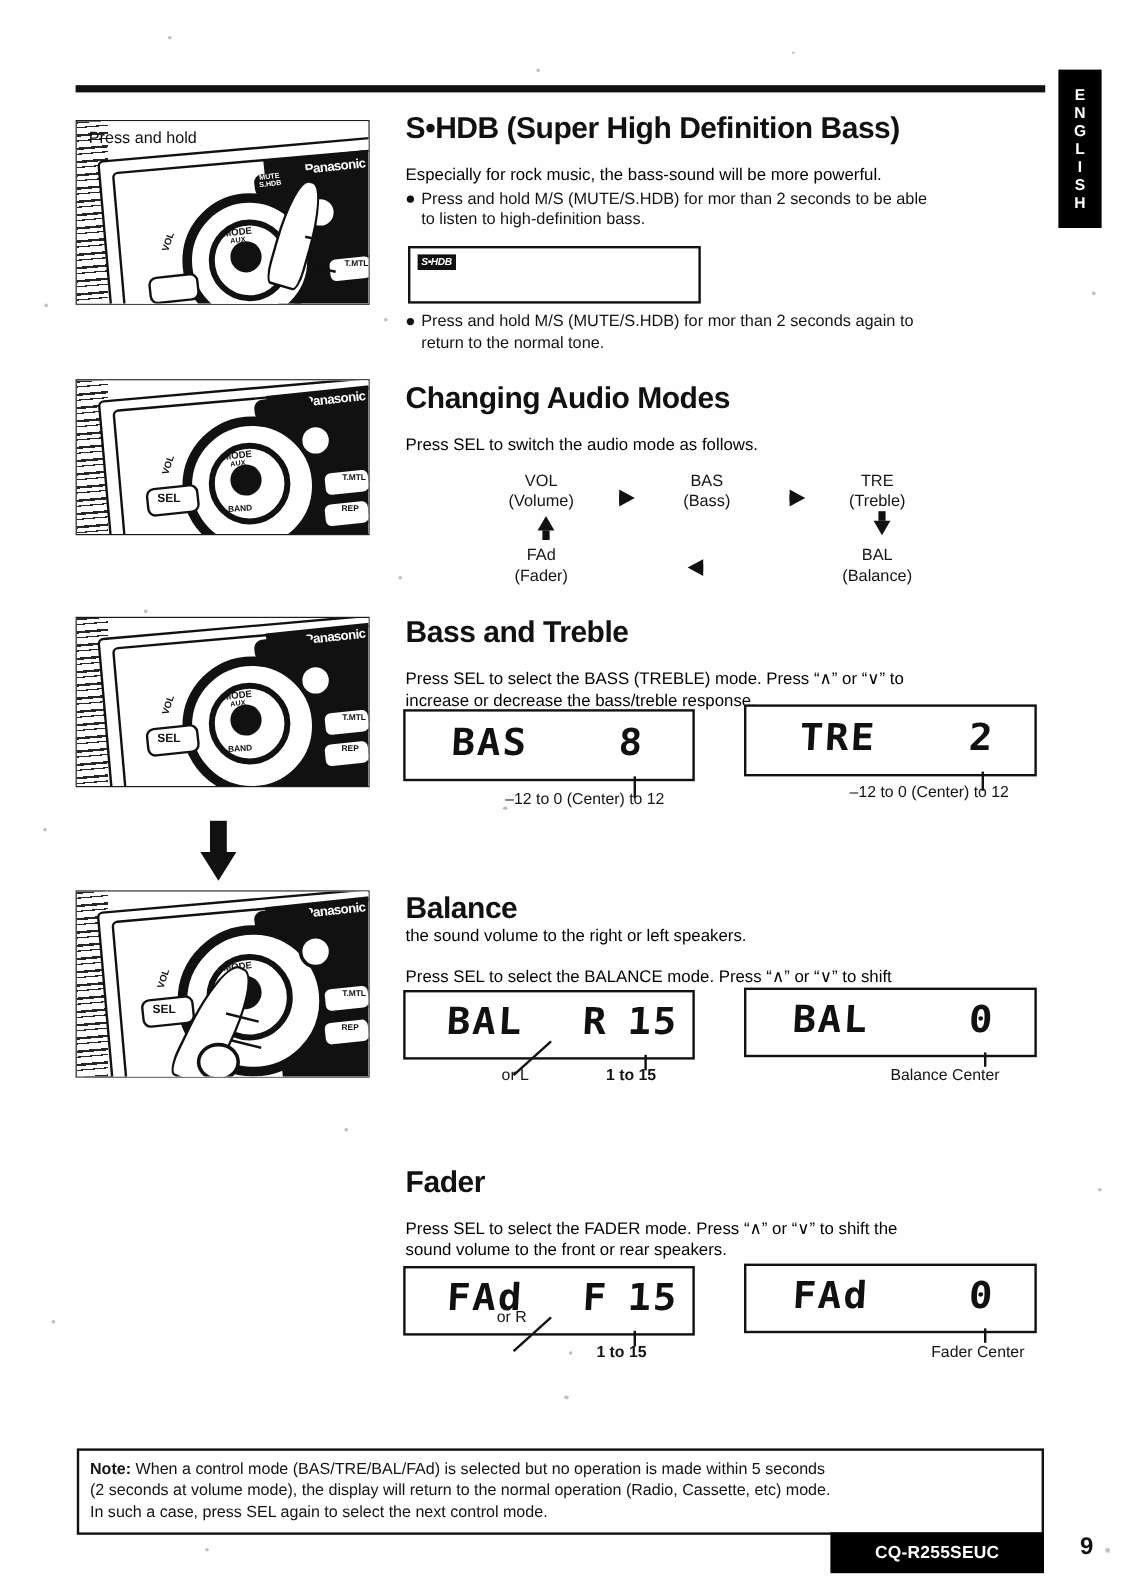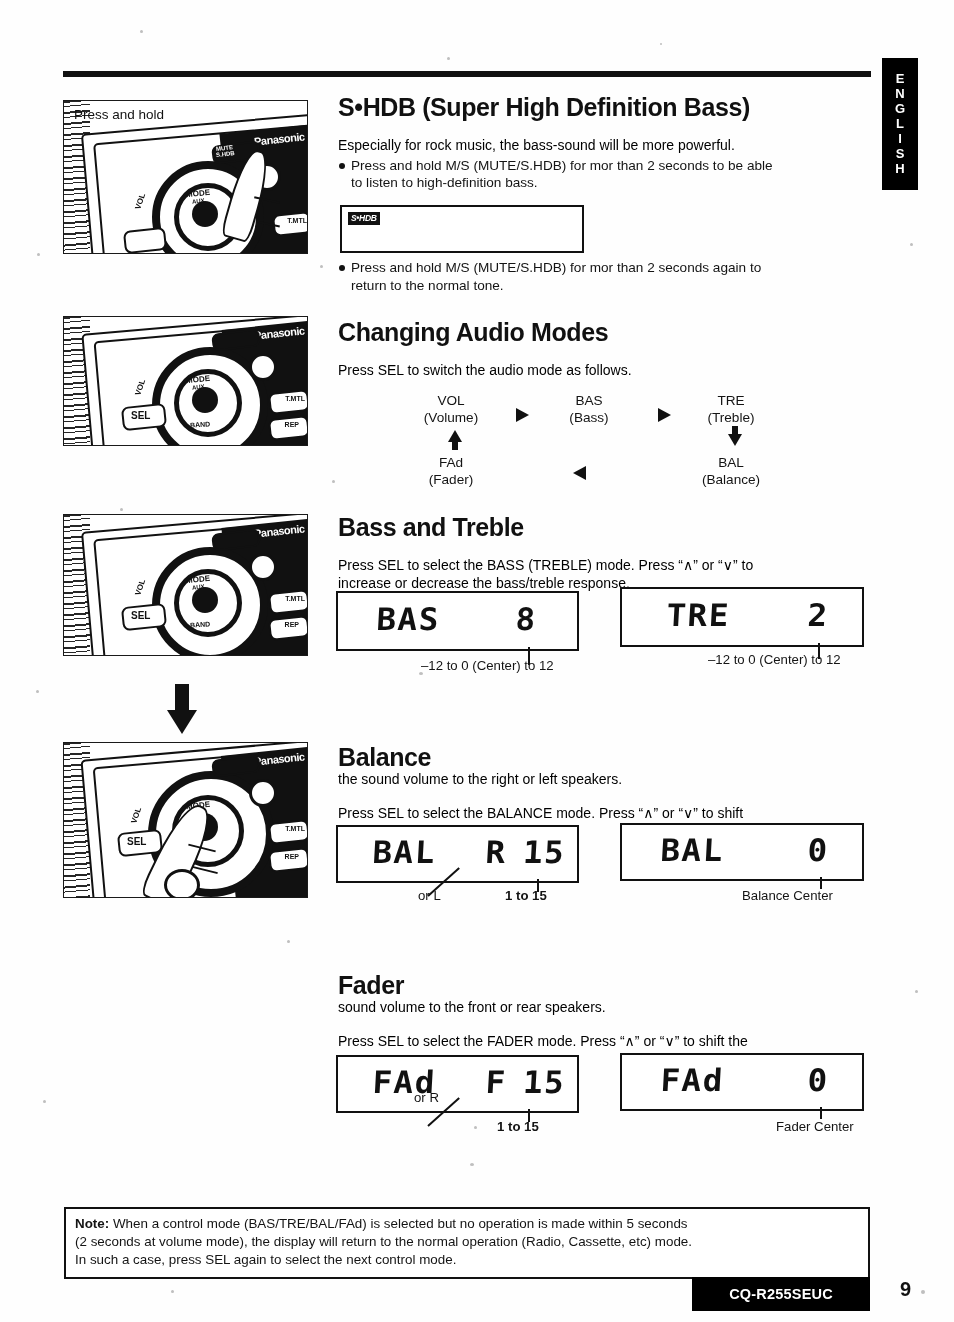--- a/index.html
+++ b/index.html
@@ -403,22 +403,22 @@
 
   <div class="seg-panel" style="left:620px;top:823px;width:240px;height:54px;">
     <div class="seg seg-mode" style="left:40px;top:7px;">BAL</div>
     <div class="seg seg-val" style="left:186px;top:7px;">0</div>
   </div>
   <div class="vline" style="left:820px;top:877px;height:12px;"></div>
   <div class="cap" style="left:723px;top:888px;margin-left:19px;">Balance Center</div>
 
   <div class="col" style="top:971px;">
     <h1 class="sec">Fader</h1>
+    <p class="body">Press SEL to select the FADER mode. Press “∧” or “∨” to shift the</p>
     <p class="body" style="margin-top:0">sound volume to the front or rear speakers.</p>
-    <p class="body">Press SEL to select the FADER mode. Press “∧” or “∨” to shift the</p>
   </div>
 
   <div class="seg-panel" style="left:336px;top:1055px;width:239px;height:54px;">
     <div class="seg seg-mode" style="left:36px;top:7px;">FAd</div>
     <div class="seg seg-side" style="left:148px;top:7px;">F</div>
     <div class="seg seg-val" style="left:186px;top:7px;">15</div>
   </div>
   <div class="dline" style="left:428px;top:1125px;width:42px;transform:rotate(-42deg);"></div>
   <div class="cap" style="left:414px;top:1090px;">or R</div>
   <div class="speck" style="left:474px;top:1126px;width:3px;height:3px;"></div>

